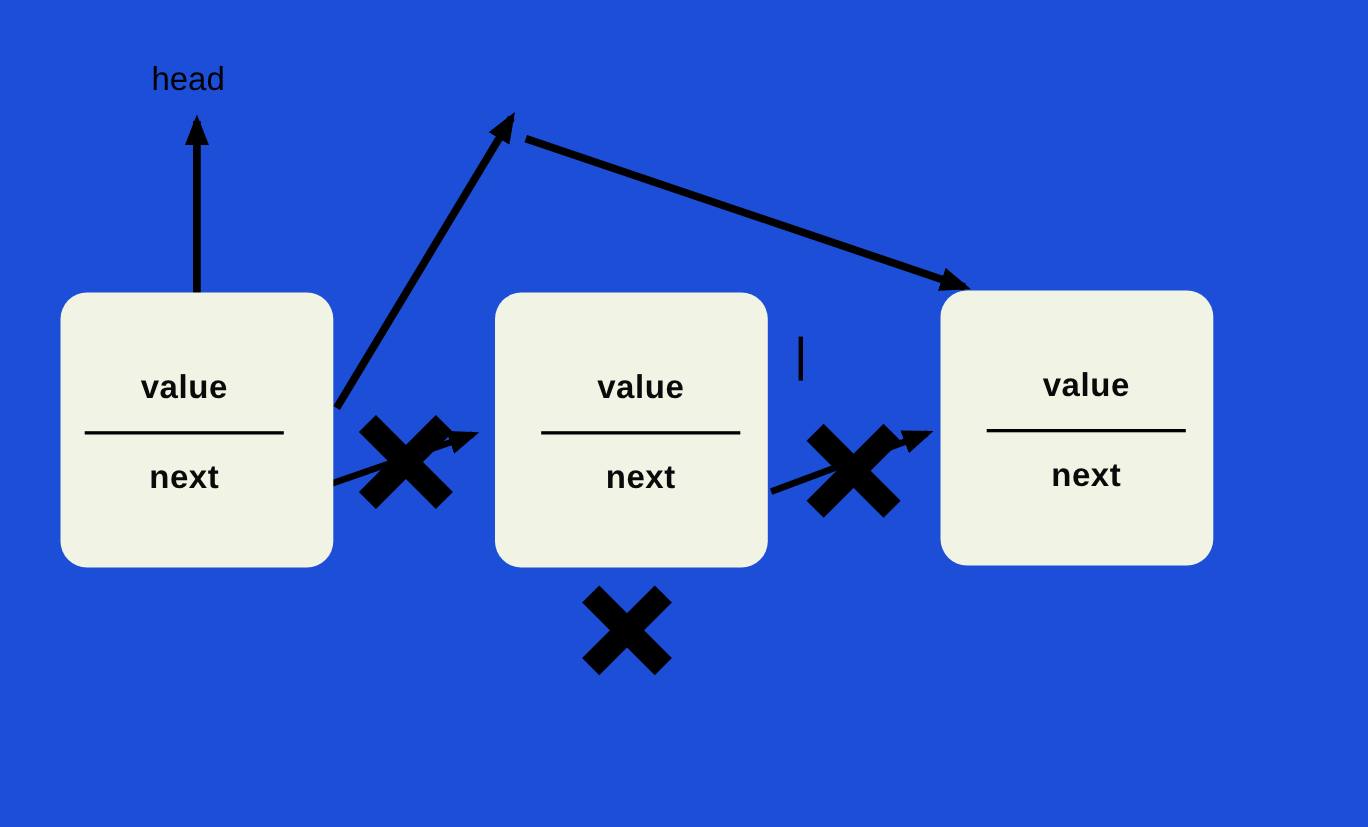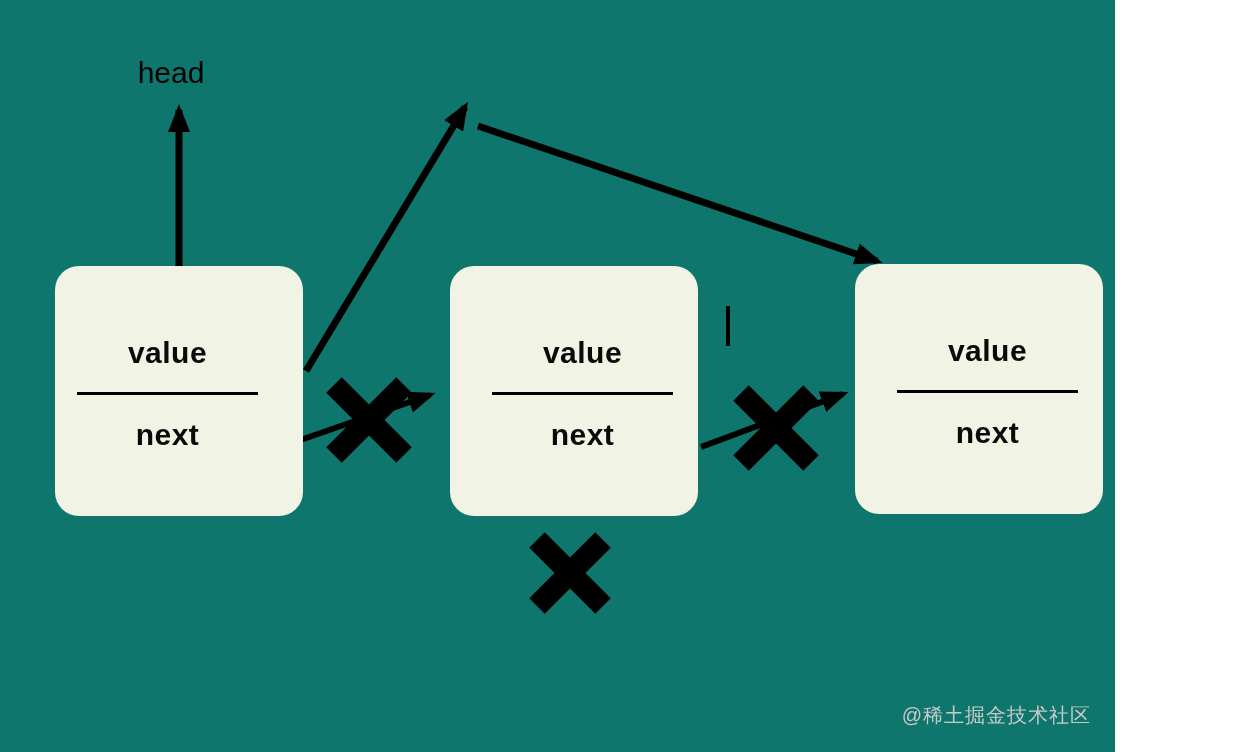--- a/index.html
+++ b/index.html
@@ -2,23 +2,23 @@
 <html><head>
 <meta charset="utf-8">
 <style>
   html, body {
     margin: 0;
     padding: 0;
     background: #ffffff;
   }
   .canvas {
     position: relative;
-    width: 1115px;
+    width: 1244px;
     height: 752px;
-    background: #0f766e;
+    background: #1d4ed8;
     overflow: hidden;
     font-family: "Liberation Sans", sans-serif;
   }
   .svg-layer {
     position: absolute;
     left: 0;
     top: 0;
     width: 1244px;
     height: 752px;
     pointer-events: none;
@@ -140,15 +140,14 @@
   </div>
 
   <div class="node" id="node3">
     <div class="node-content">
       <div class="value-label">value</div>
       <div class="divider"></div>
       <div class="next-label">next</div>
     </div>
   </div>
 
-  <div class="watermark">@稀土掘金技术社区</div>
 
 </div>
 
 </body></html>

